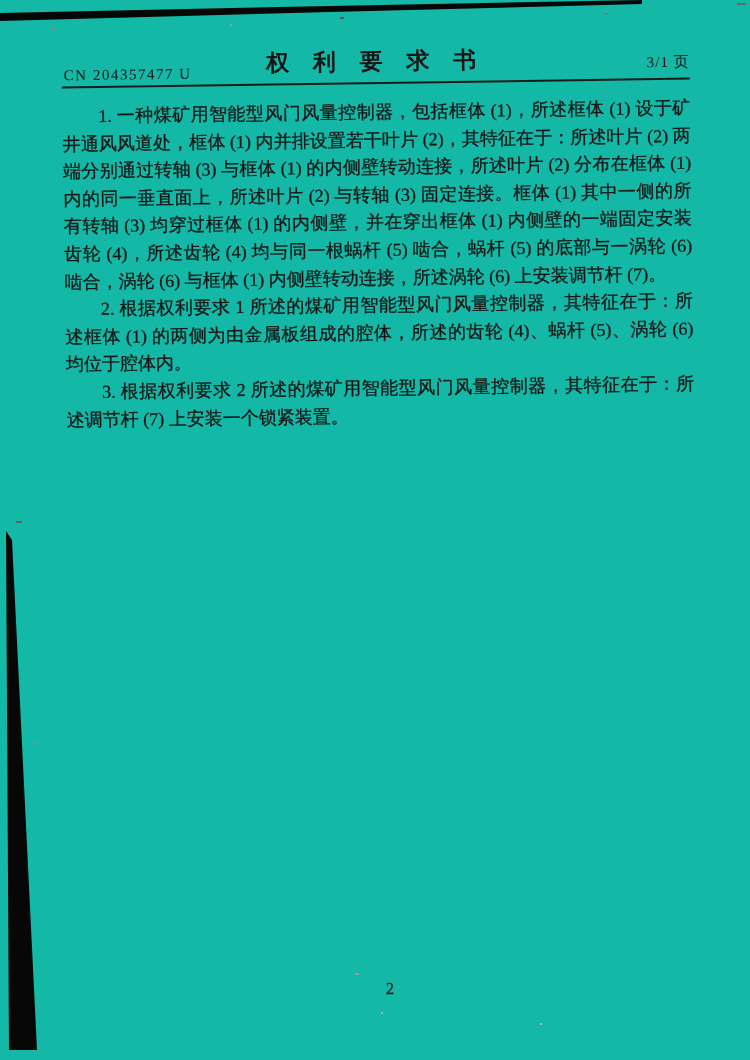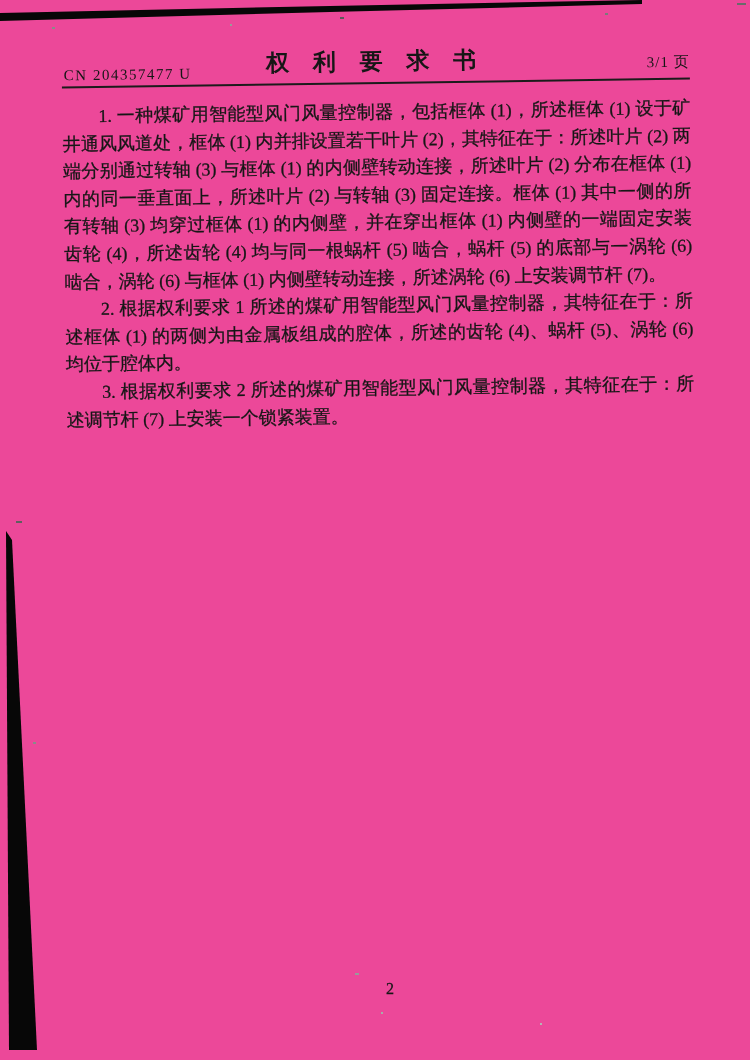--- a/index.html
+++ b/index.html
@@ -4,21 +4,21 @@
 <style>
   html,body{margin:0;padding:0;}
   body{
     width:750px;height:1060px;
     background:#e9e9e7;
     font-family:"Liberation Serif","DejaVu Serif",serif;
   }
   .sheet{
     position:relative;
     width:750px;height:1060px;
-    background:#ec4899;
+    background:#14b8a6;
     overflow:hidden;
     color:#161616;
   }
   
   .content{
     position:absolute;
     left:62px;top:50px;
     width:628px;
     transform:rotate(-0.8deg);
     transform-origin:50% 40px;

